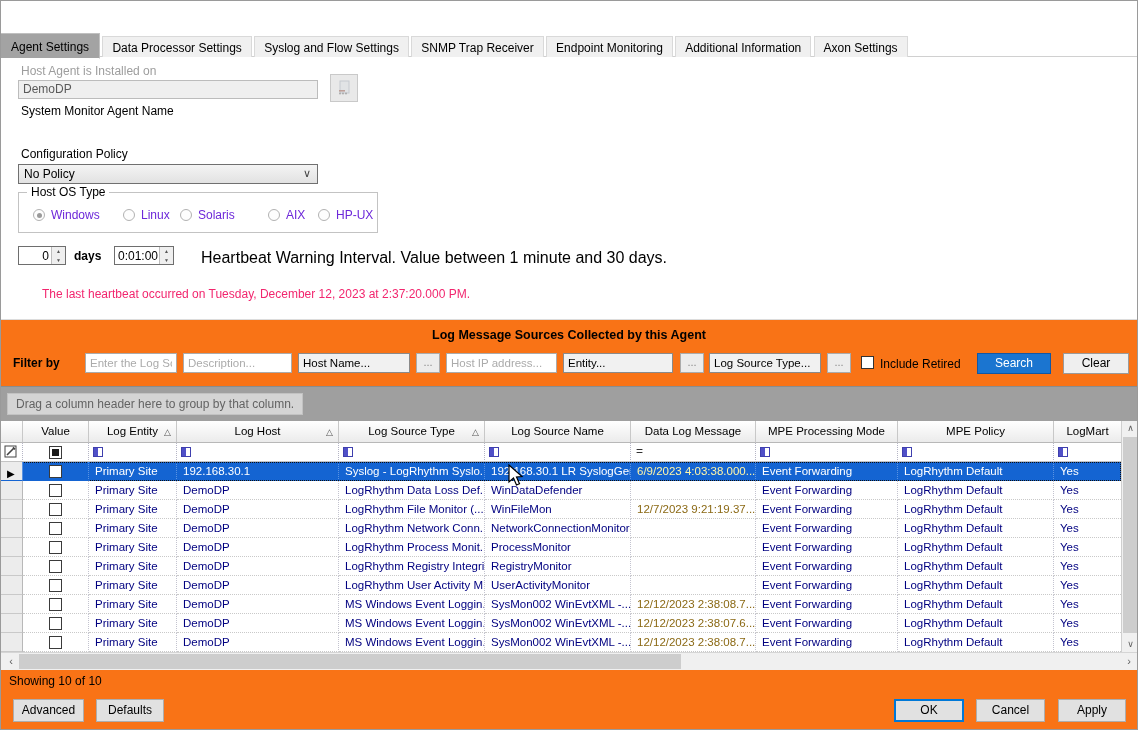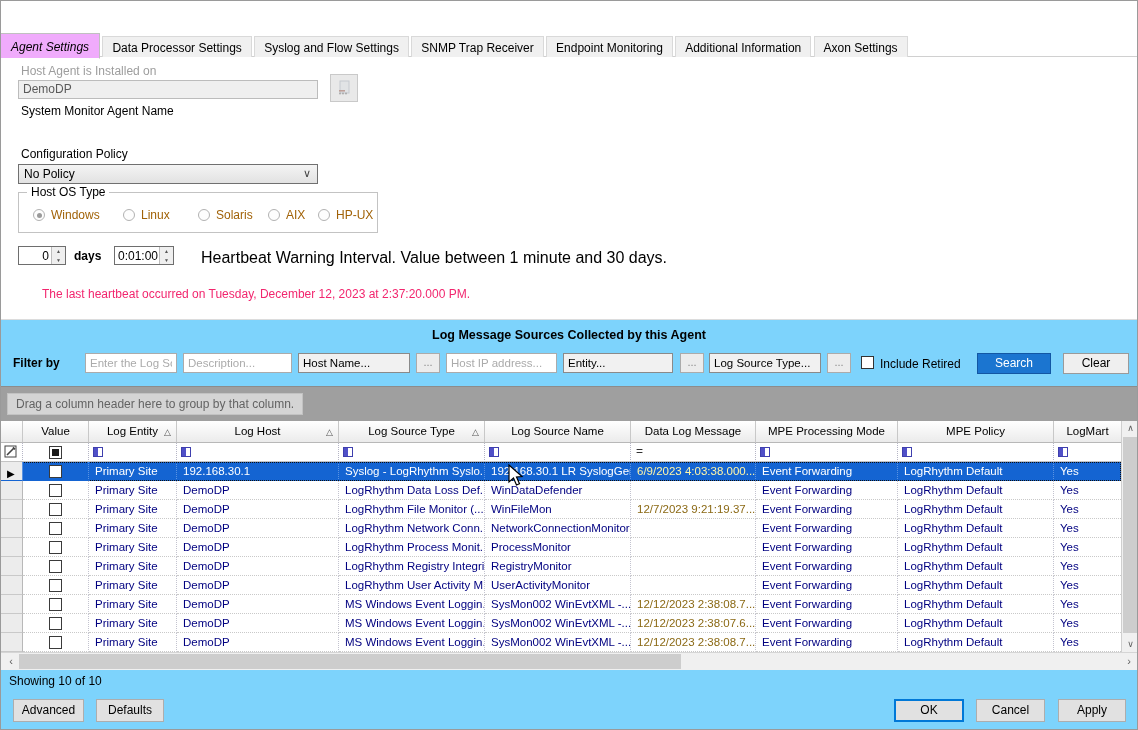--- a/index.html
+++ b/index.html
@@ -10,47 +10,47 @@
   .titlebar { position:absolute; top:0; left:0; width:100%; height:30px; background:#ffffff; }
   .titlebar .app-icon { position:absolute; left:13px; top:7px; width:17px; height:17px; }
   .titlebar .title { position:absolute; left:37px; top:8px; font-size:12px; color:#000; }
   .close-btn { position:absolute; right:10px; top:4px; width:26px; height:22px; text-align:center; line-height:22px; font-size:14px; color:#111; cursor:default; }
 
   
   .tabstrip { position:absolute; top:30px; left:0; width:100%; height:26px; background:#ffffff; }
   .tabstrip .baseline { position:absolute; bottom:0; left:0; width:100%; border-bottom:1px solid #d0d0d0; }
   .tab { position:relative; display:inline-block; padding:4px 9px 3px 9px; margin-top:5px; margin-left:-1px; background:#f0f0f0; border:1px solid #d9d9d9; font-size:12px; color:#000; vertical-align:bottom; }
   .tab:first-child { margin-left:4px; }
-  .tab.active { background:#f0abfc; border:1px solid #c0c0c0; border-bottom:1px solid #ffffff; padding:6px 10px 4px 10px; margin-top:2px; z-index:2;font-style:italic; }
+  .tab.active { background:#a3a3a3; border:1px solid #c0c0c0; border-bottom:1px solid #ffffff; padding:6px 10px 4px 10px; margin-top:2px; z-index:2; }
 
   
   .formarea { position:absolute; top:56px; left:0; width:100%; height:332px; background:#ffffff; }
   .lbl { position:absolute; font-size:12px; color:#000; }
   .lbl.gray { color:#9d9d9d; }
   .tbx { position:absolute; height:19px; border:1px solid #454545; background:#fff; font-size:12px; padding:1px 4px; font-family:"Liberation Sans",sans-serif; color:#000; }
   .tbx.disabled { border:1px solid #bcbcbc; background:#efefef; color:#5a5a5a; }
   .sqbtn { position:absolute; width:28px; height:28px; background:#e9e9e9; border:1px solid #c9c9c9; }
   .sqbtn svg { position:absolute; left:6px; top:5px; opacity:.45; }
   .combo { position:absolute; height:20px; background:linear-gradient(#f4f4f4,#e2e2e2); border:1px solid #707070; font-size:12px; padding:2px 20px 0 5px; color:#000; }
   .combo .chev { position:absolute; right:6px; top:2px; color:#444; font-size:11px; }
   .groupbox { position:absolute; border:1px solid #c3c3c3; }
   .groupbox .legend { position:absolute; top:-8px; left:8px; background:#fff; padding:0 4px; font-size:12px; color:#000; }
-  .radio { position:absolute; display:flex; align-items:center; gap:6px; color:#a16207; font-size:12px; }
+  .radio { position:absolute; display:flex; align-items:center; gap:6px; color:#6d28d9; font-size:12px; }
   .radio .dot { width:12px; height:12px; border-radius:50%; border:1px solid #b2b2b2; background:#fdfdfd; position:relative; }
   .radio.checked .dot::after { content:""; position:absolute; left:3px; top:3px; width:5px; height:5px; border-radius:50%; background:#9a9a9a; }
   .spin { position:absolute; height:19px; border:1px solid #6e6e6e; background:#fff; font-size:12px; }
   .spin .val { position:absolute; left:3px; right:16px; top:2px; }
   .spin .val.right { text-align:right; }
   .spin .arrows { position:absolute; right:0; top:0; width:14px; height:100%; border-left:1px solid #bdbdbd; display:flex; flex-direction:column; }
   .spin .arrows span { flex:1; font-size:5px; text-align:center; line-height:8px; color:#555; background:#efefef; }
   .hint { position:absolute; font-size:16px; color:#000; }
   .heartbeat { position:absolute; font-size:12px; color:#f2266e; }
 
   
-  .lower { position:absolute; top:318px; left:0; width:100%; height:412px; background:#7dd3fc; border-top:1px solid #dcdcdc; }
+  .lower { position:absolute; top:318px; left:0; width:100%; height:412px; background:#f97316; border-top:1px solid #dcdcdc; }
   .section-title { position:absolute; top:8px; left:0; width:100%; text-align:center; font-weight:bold; font-size:12.5px; color:#000; }
 
   .filterrow { position:absolute; top:33px; left:0; width:100%; height:21px; }
   .filterrow .fby { position:absolute; left:12px; top:3px; font-weight:bold; font-size:12px; }
   .fin { position:absolute; height:20px; border:1px solid #ababab; background:#fff; font-size:11.5px; padding:0 4px; font-family:"Liberation Sans",sans-serif; color:#000; }
   .fin::placeholder { color:#ababab; }
   .fin.btnlike { background:#f1f1f1; border:1px solid #8a8a8a; color:#000; }
   .dots { position:absolute; width:24px; height:20px; background:#ececec; border:1px solid #ababab; color:#8a8a8a; text-align:center; line-height:17px; font-size:11px; }
   .chk { position:absolute; width:13px; height:13px; border:1px solid #333; background:#fff; }
   .chklbl { position:absolute; font-size:12px; color:#000; }
@@ -151,21 +151,21 @@
     <div class="groupbox" style="left:17px; top:135px; width:360px; height:41px;">
       <span class="legend">Host OS Type</span>
       <div class="radio checked" style="left:14px; top:15px;">
           <span class="dot"></span>
           <span>Windows</span>
         </div>
       <div class="radio" style="left:104px; top:15px;text-align:center;">
           <span class="dot"></span>
           <span>Linux</span>
         </div>
-      <div class="radio" style="left:179px; top:15px;">
+      <div class="radio" style="left:161px; top:15px;">
           <span class="dot"></span>
           <span>Solaris</span>
         </div>
       <div class="radio" style="left:249px; top:15px;">
           <span class="dot"></span>
           <span>AIX</span>
         </div>
       <div class="radio" style="left:299px; top:15px;">
           <span class="dot"></span>
           <span>HP-UX</span>

